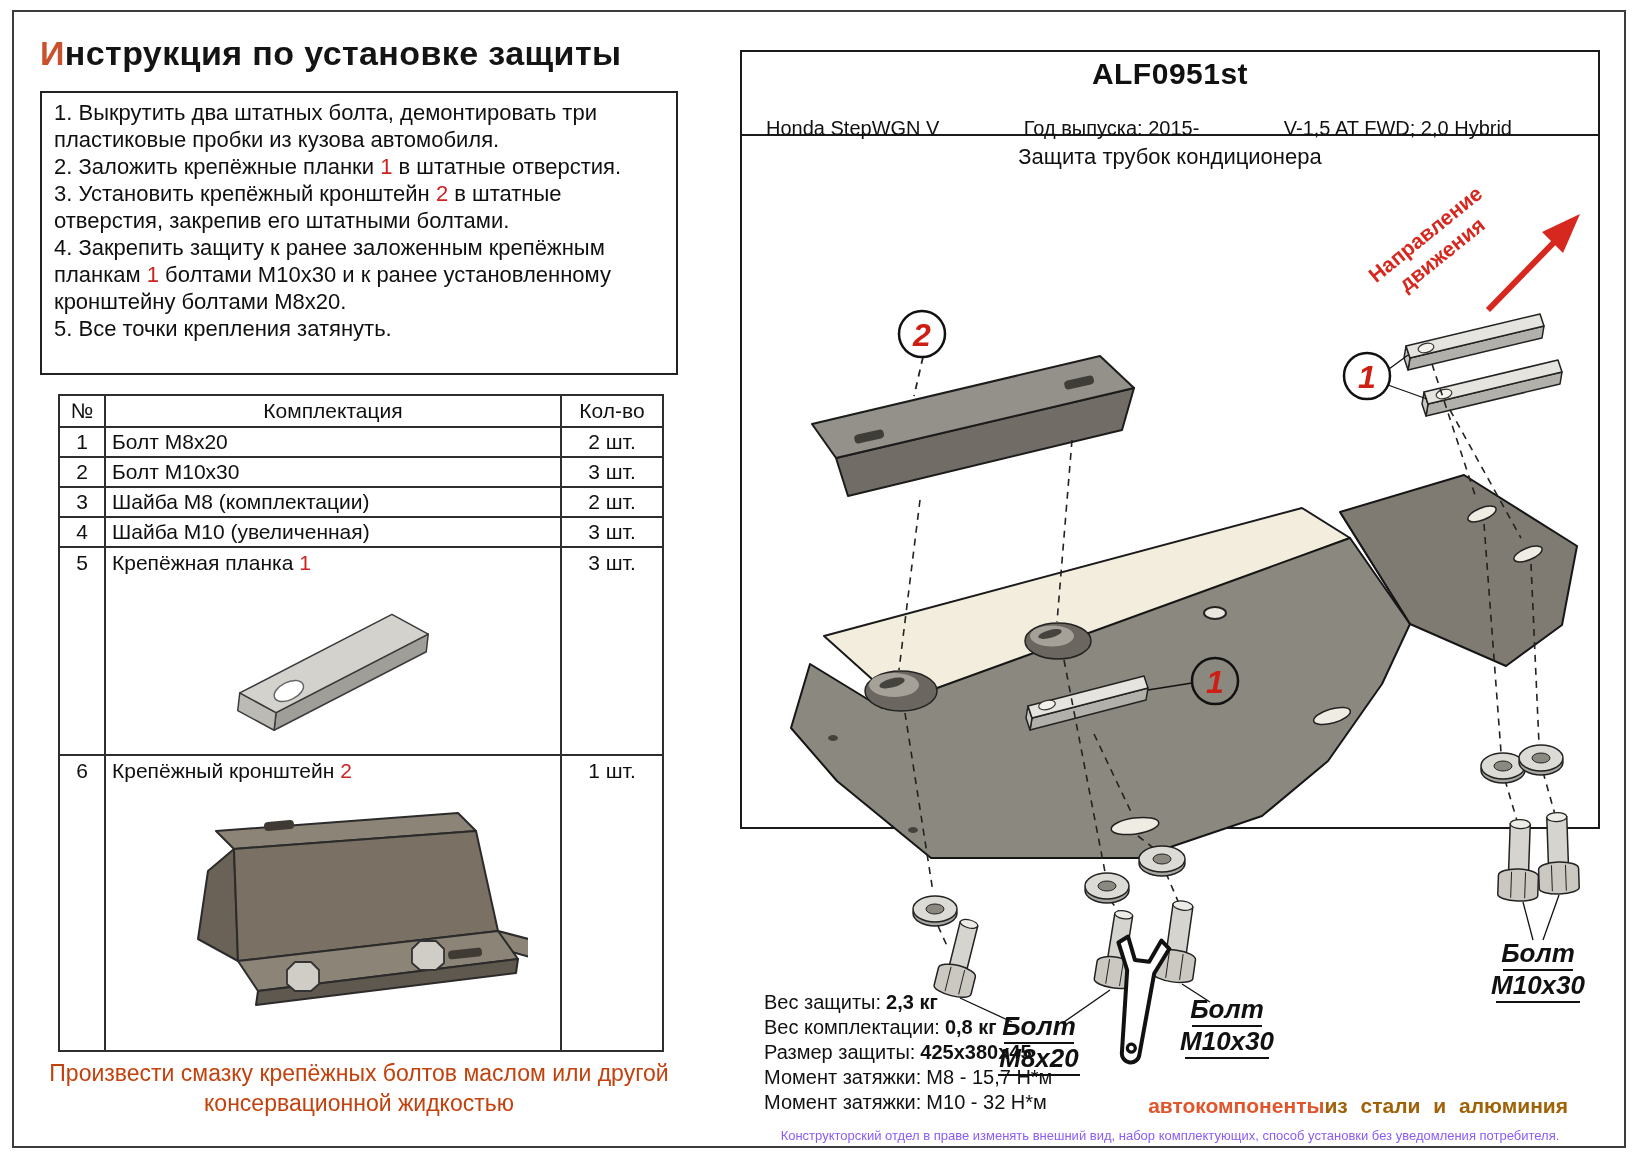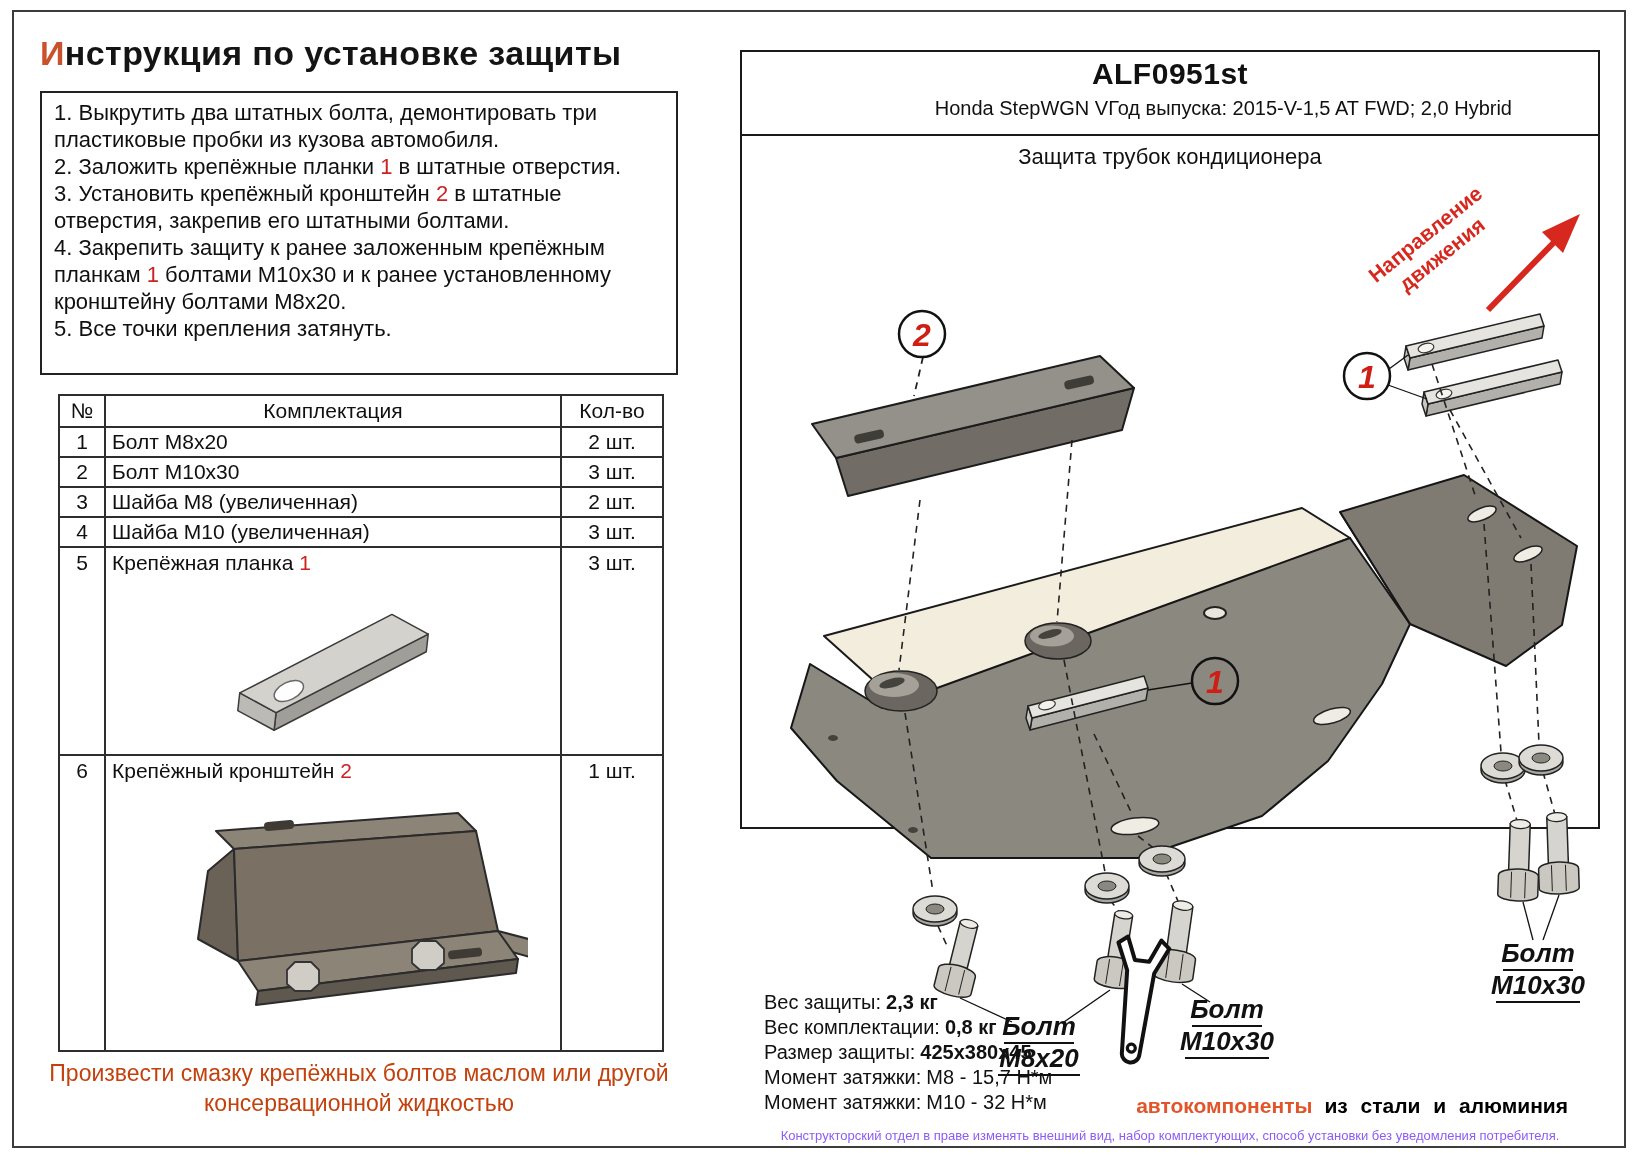--- a/index.html
+++ b/index.html
@@ -49,37 +49,37 @@
   .panel{
     position:absolute;left:740px;top:50px;width:860px;height:779px;
     border:2px solid #1a1a1a;box-sizing:border-box;background:#fff;
   }
   .panel-header{
     border-bottom:2px solid #1a1a1a;height:84px;box-sizing:border-box;
     padding-top:5px;
   }
   .part-number{text-align:center;font-size:30px;font-weight:700;letter-spacing:0.5px;}
   .model-row{
-    display:flex;justify-content:flex-end;align-items:baseline;
-    padding:6px 86px 0 24px;font-size:20px;white-space:nowrap;
+    display:flex;justify-content:space-between;align-items:baseline;
+    padding:6px 86px 0 24px;font-size:20px;white-space:nowrap;margin-top:20px;
   }
   .drawing-svg{position:absolute;left:0;top:84px;width:856px;height:982px;}
   svg{font-family:"Liberation Sans", sans-serif;}
   .specs-block{
     position:absolute;left:22px;top:938px;font-size:20px;line-height:25px;
     white-space:nowrap;z-index:3;
   }
   .spec-line .spec-val{margin-left:5px;margin-top:48px;}
   .spec-line .spec-val.bold{font-weight:700;}
   .brand-line{
     position:absolute;right:30px;top:1042px;font-size:21px;font-weight:700;
     white-space:nowrap;z-index:3;
   }
   .brand-orange{color:#e2552a;}
-  .brand-gray{color:#000000;margin-left:12px;word-spacing:7px;}
+  .brand-gray{color:#a16207;word-spacing:7px;}
   .disclaimer{
     position:absolute;left:740px;top:1128px;width:860px;text-align:center;
     font-size:13px;color:#8b5cf6;
   }
 </style>
 </head>
 <body>
 
 <div class="page-frame"></div>
 
@@ -109,21 +109,21 @@
         <td class="col-name"><span>Болт М8х20</span></td>
         <td class="col-qty">2 шт.</td>
       </tr>
       <tr>
         <td class="col-num">2</td>
         <td class="col-name"><span>Болт М10х30</span></td>
         <td class="col-qty">3 шт.</td>
       </tr>
       <tr>
         <td class="col-num">3</td>
-        <td class="col-name"><span>Шайба М8 (увеличенная)</span></td>
+        <td class="col-name"><span>Шайба М8 (комплектации)</span></td>
         <td class="col-qty">2 шт.</td>
       </tr>
       <tr>
         <td class="col-num">4</td>
         <td class="col-name"><span>Шайба М10 (увеличенная)</span></td>
         <td class="col-qty">3 шт.</td>
       </tr>
       <tr class="tall row-5">
         <td class="col-num">5</td>
         <td class="col-name"><span>Крепёжная планка </span><span class="red">1</span>

